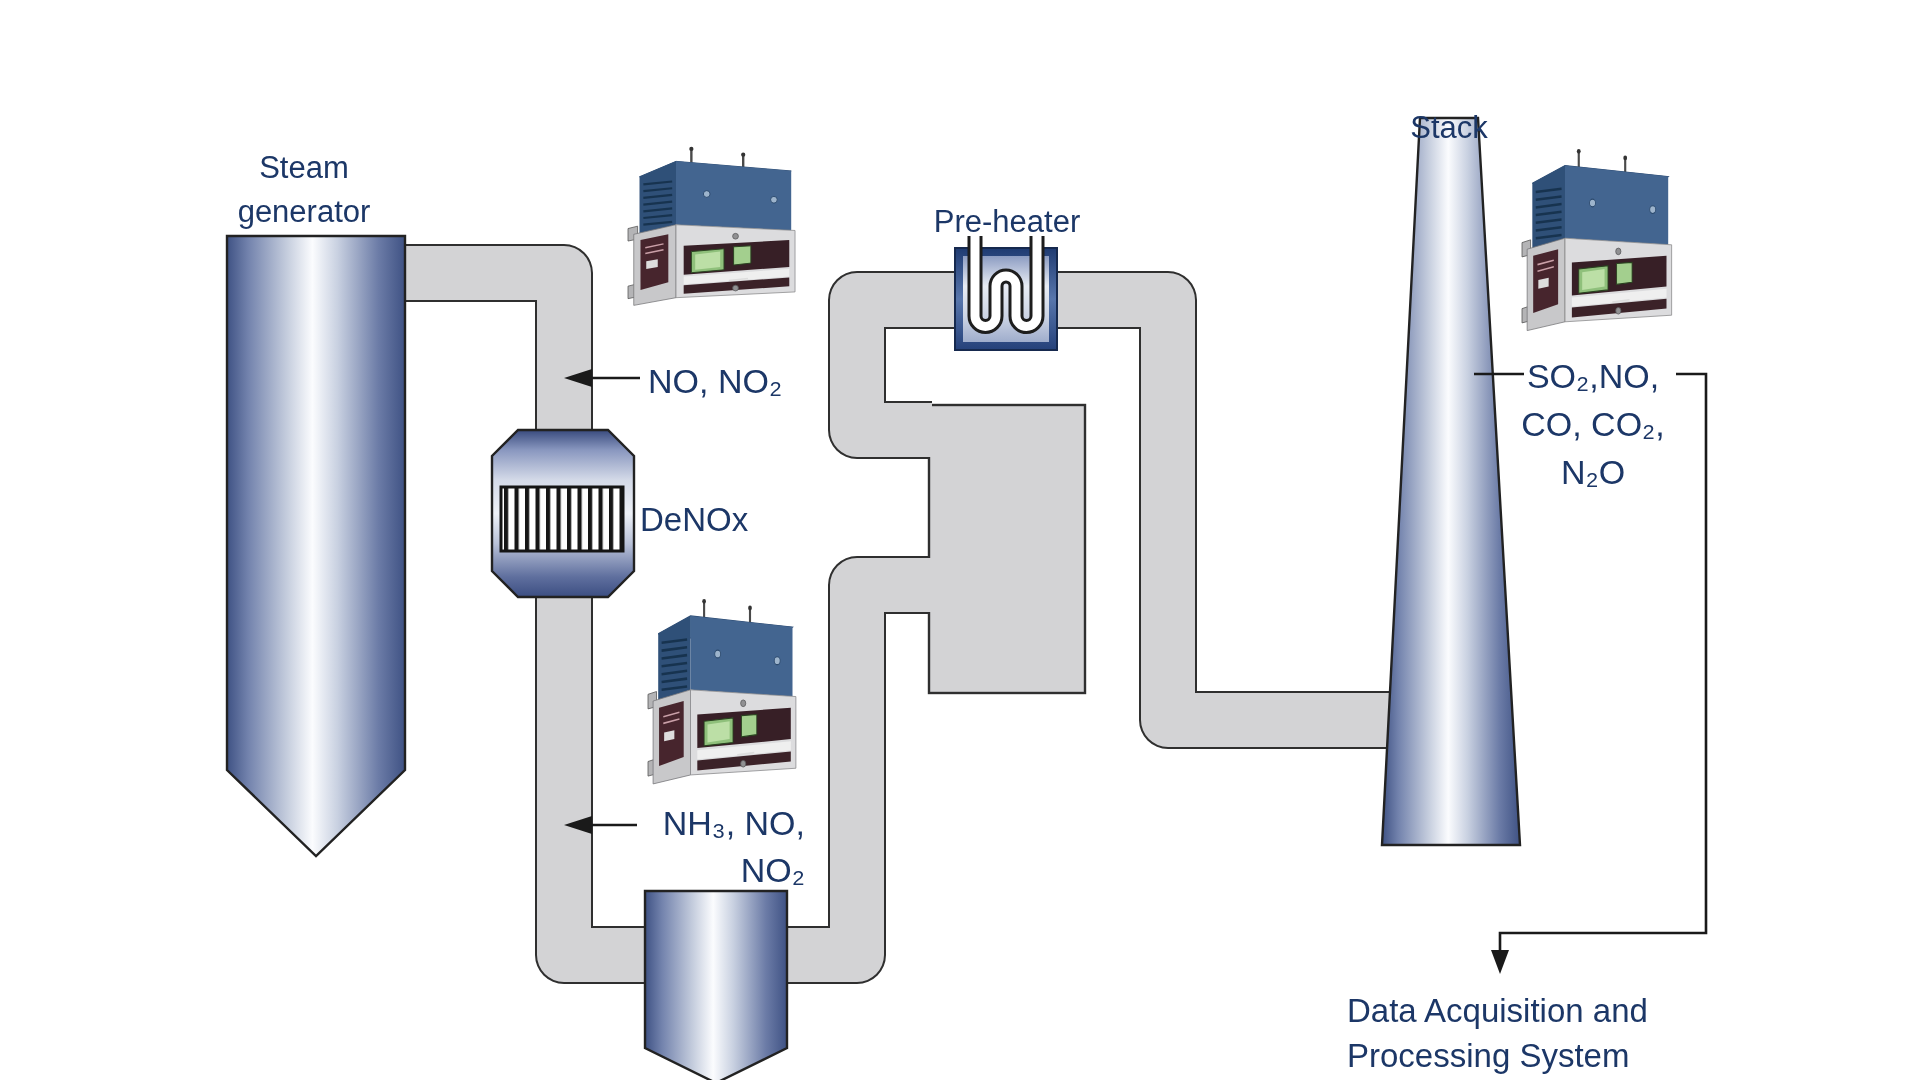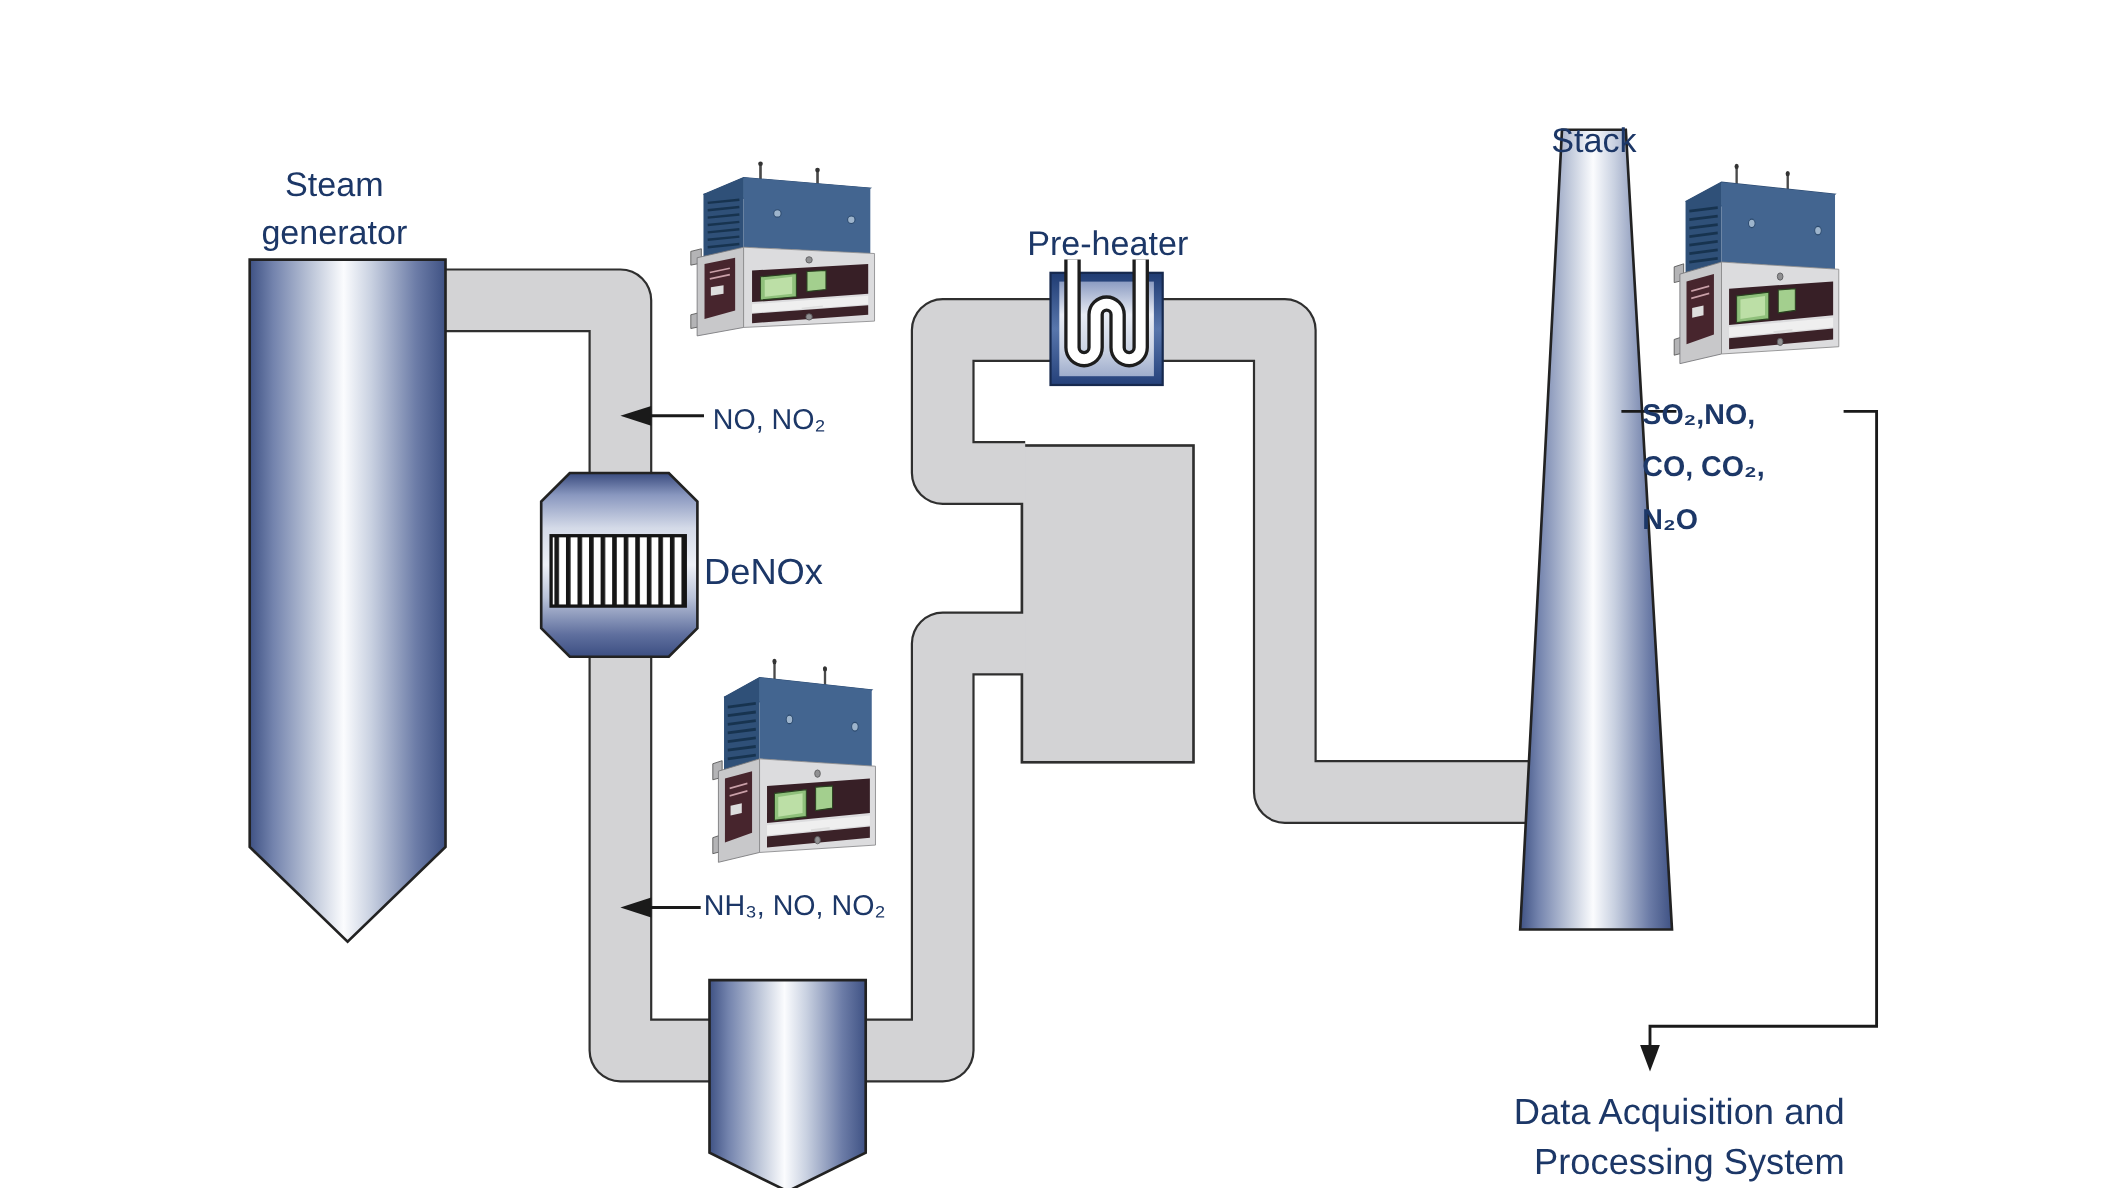--- a/index.html
+++ b/index.html
@@ -1,21 +1,21 @@
 <!DOCTYPE html>
 <html style="--label_text: #1c3767; --pipe_fill: #d3d3d5; --pipe_outline: #2f2f2f; --vessel_dark: #3f5284; --vessel_light: #fbfcfe; --analyzer_blue: #436590; --analyzer_panel: #3b2228; --analyzer_screen: #8fc07b;"><head>
 <meta charset="utf-8">
 <style>
   html,body{margin:0;padding:0;background:#fff;}
   #canvas{position:relative;width:1920px;height:1080px;background:#ffffff;overflow:hidden;
           font-family:"Liberation Sans","DejaVu Sans",sans-serif;}
   #diagram-svg{position:absolute;left:0;top:0;z-index:1;}
   .label{position:absolute;z-index:2;color:var(--label_text,#1c3767);}
   .equip-label{font-size:31px;line-height:44px;text-align:center;}
-  .meas-label{font-size:26px;line-height:47px;}
+  .meas-label{font-size:34px;line-height:47px;}
   .pipe-outline{fill:none;stroke:var(--pipe_outline,#2f2f2f);stroke-width:58;stroke-linejoin:round;stroke-linecap:butt;}
   .pipe-fill{fill:none;stroke:var(--pipe_fill,#d3d3d5);stroke-width:54;stroke-linejoin:round;stroke-linecap:butt;}
   .annot{stroke:#1a1a1a;stroke-width:2.6;fill:none;}
 </style>
 </head>
 <body>
 
 <div id="canvas">
 
 <svg id="diagram-svg" width="1920" height="1080" viewBox="0 0 1920 1080">
@@ -138,21 +138,21 @@
 <div class="label meas-label" style="left:648px;top:358px;width:260px;">NO, NO₂</div>
 
 <div class="label equip-label" style="left:640px;top:498px;width:160px;text-align:left;font-size:33px;">DeNOx</div>
 
 <div class="label equip-label" style="left:907px;top:200px;width:200px;text-align:center;">Pre-heater</div>
 
 <div class="label meas-label" style="left:630px;top:800px;width:175px;text-align:right;">NH₃, NO, NO₂</div>
 
 <div class="label equip-label" style="left:1349px;top:78px;width:200px;margin-top:28px;">Stack</div>
 
-<div class="label meas-label" style="left:1493px;top:352px;width:200px;text-align:left;line-height:48px;font-weight:bold;">
+<div class="label meas-label" style="left:1493px;top:352px;width:200px;text-align:center;line-height:48px;">
   <div>SO₂,NO,</div>
   <div>CO, CO₂,</div>
   <div>N₂O</div>
 </div>
 
-<div class="label meas-label" style="left:1347px;top:988px;width:330px;text-align:right;line-height:45px;font-size:33px;">Data Acquisition and Processing System</div>
+<div class="label meas-label" style="left:1347px;top:988px;width:330px;text-align:left;line-height:45px;font-size:33px;">Data Acquisition and Processing System</div>
 
 </div>
 
 </body></html>

